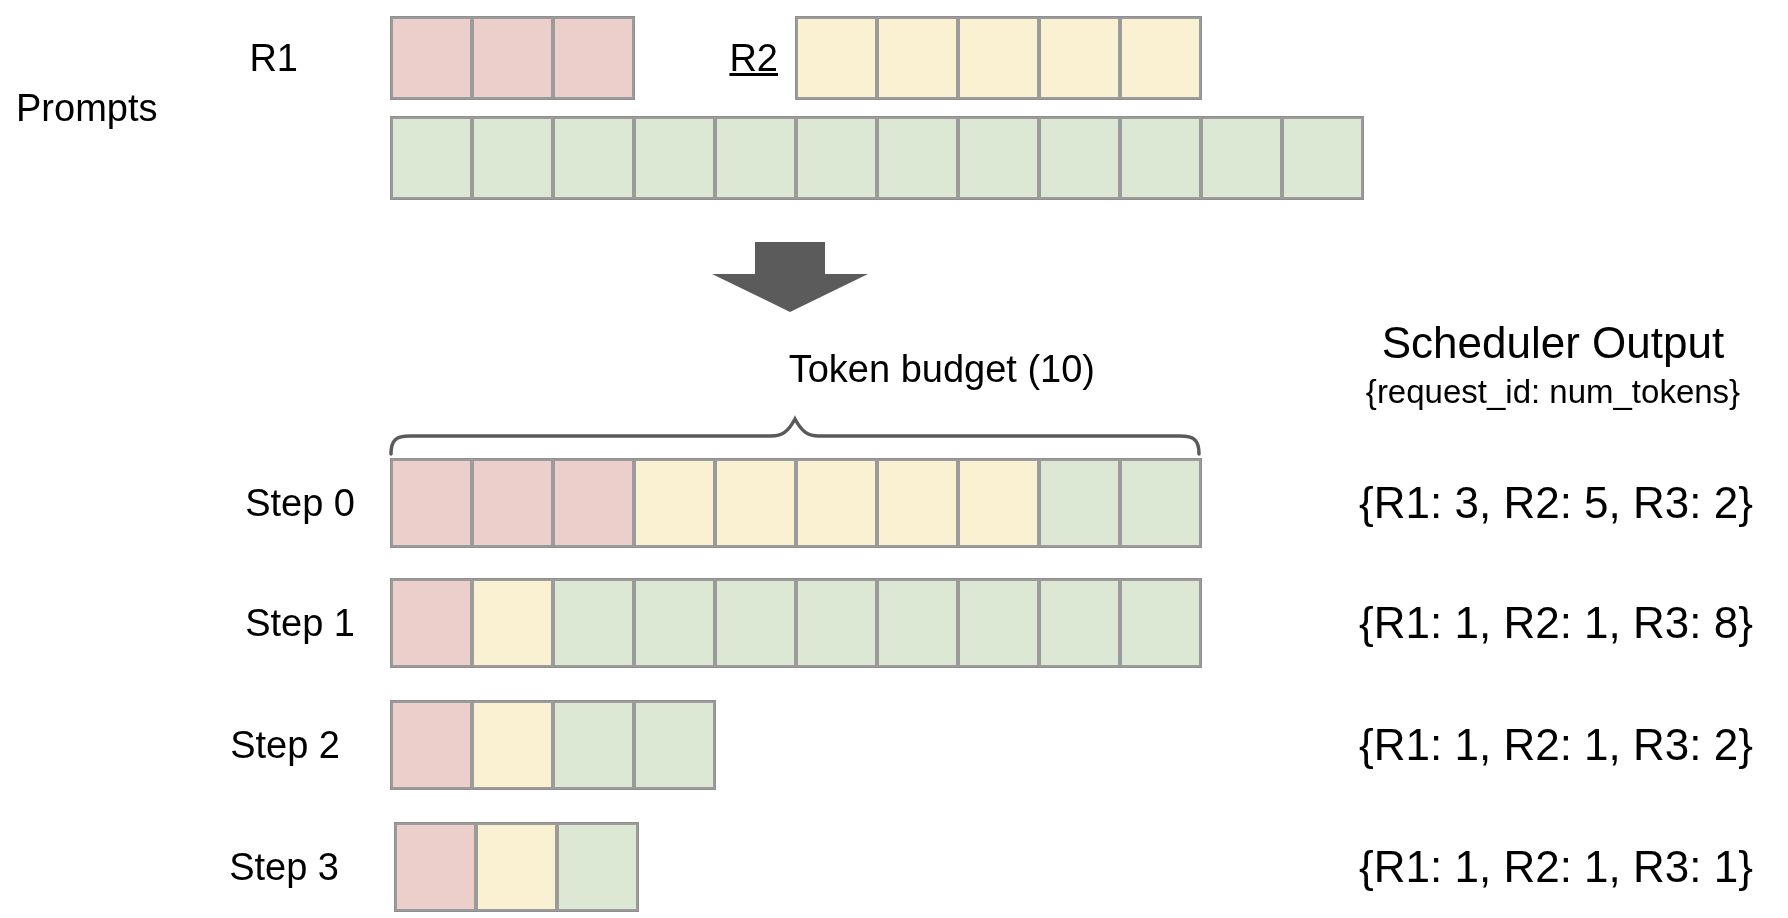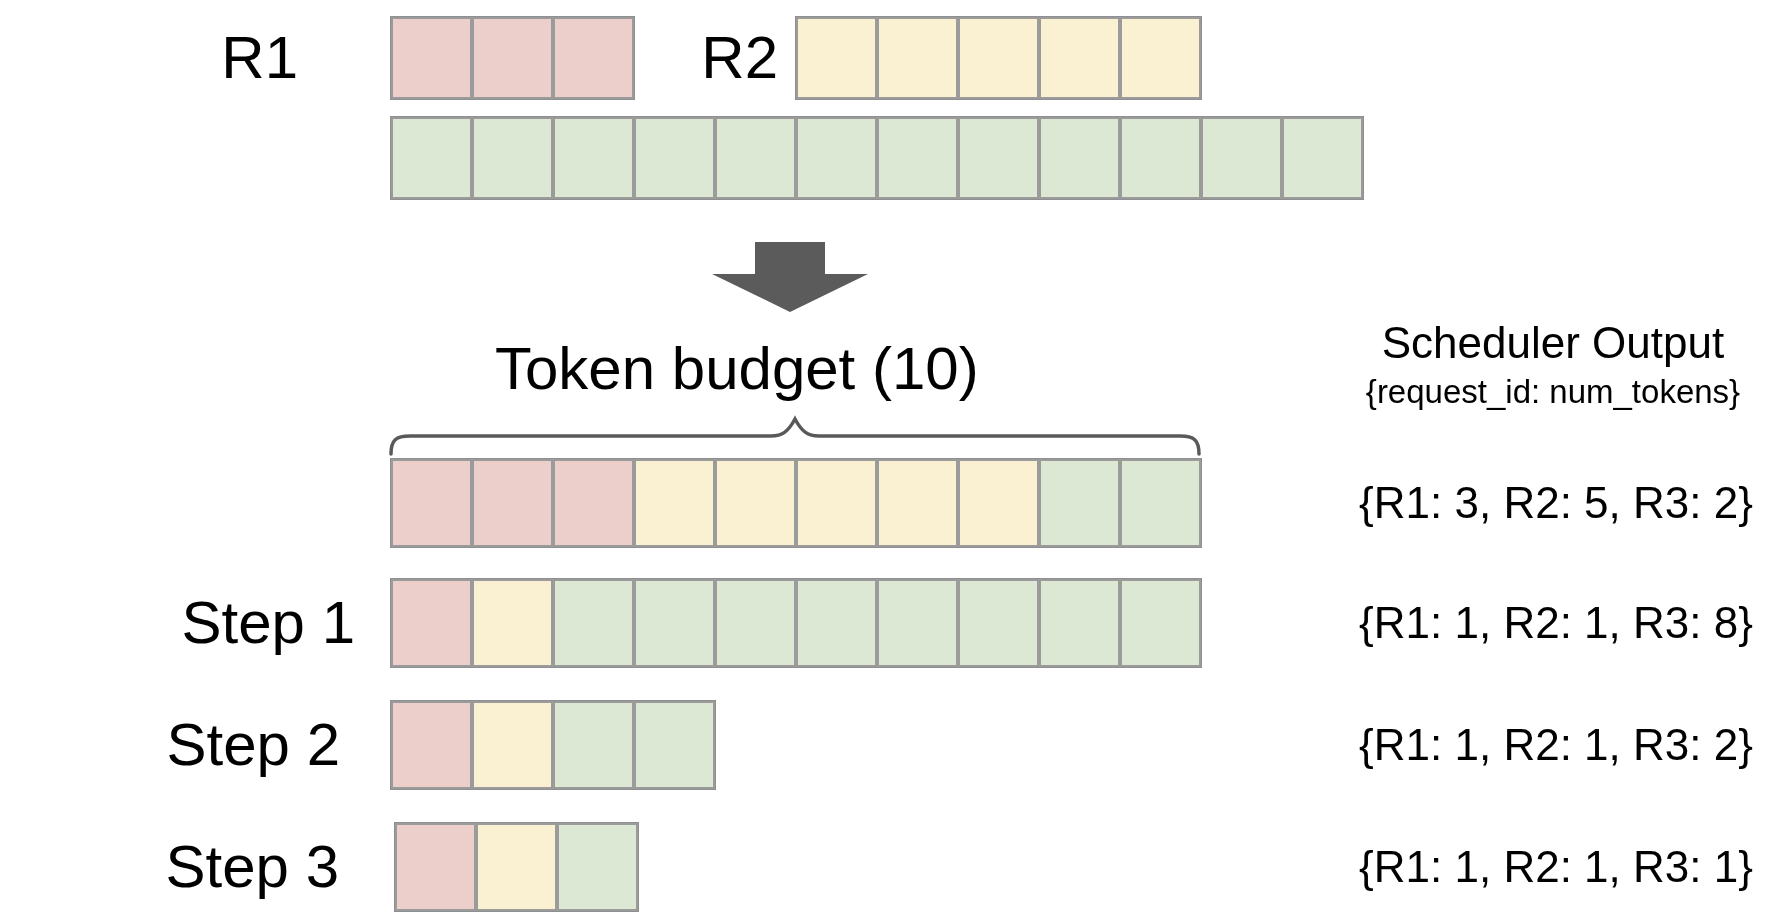--- a/index.html
+++ b/index.html
@@ -12,25 +12,25 @@
   #canvas{
     position:relative;
     width:1788px;height:918px;
     background:var(--bg);
     font-family:"Liberation Sans","DejaVu Sans",sans-serif;
     color:var(--text);
     overflow:hidden;
   }
   .lbl{
     position:absolute;
-    font-size:60px;line-height:54px;
+    font-size:38px;line-height:54px;
     white-space:nowrap;
   }
   .lbl.right{text-align:right;}
-  .lbl.center{text-align:left;}
+  .lbl.center{text-align:right;}
   .cells{
     position:absolute;
     display:flex;
     border:1px solid var(--outer-border);
     box-sizing:border-box;
     background:var(--bg);
   }
   .cell{
     width:81px;height:100%;
     border:2px solid var(--cell-border);
@@ -49,29 +49,30 @@
   .step-output{
     position:absolute;left:1306px;width:500px;
     text-align:center;font-size:44px;line-height:54px;white-space:nowrap;
   }
 </style>
 </head>
 <body>
 
 <div id="canvas">
 
+  <div class="lbl" style="left:16px;top:81px;width:200px;">Prompts</div>
 
   <div class="lbl right" style="left:150px;top:31px;width:148px;">R1</div>
   <div class="cells" style="left:390px;top:16px;height:84px;">
       <div class="cell" style="background: rgb(236, 206, 203);"></div>
       <div class="cell" style="background: rgb(236, 206, 203);"></div>
       <div class="cell" style="background: rgb(236, 206, 203);"></div>
     </div>
 
-  <div class="lbl right" style="left:630px;top:31px;width:148px;">R2</div>
+  <div class="lbl right" style="left:630px;top:31px;width:148px;text-decoration:underline;">R2</div>
   <div class="cells" style="left:795px;top:16px;height:84px;">
       <div class="cell" style="background: rgb(250, 240, 210);"></div>
       <div class="cell" style="background: rgb(250, 240, 210);"></div>
       <div class="cell" style="background: rgb(250, 240, 210);"></div>
       <div class="cell" style="background: rgb(250, 240, 210);"></div>
       <div class="cell" style="background: rgb(250, 240, 210);"></div>
     </div>
 
   <div class="cells" style="left:390px;top:116px;height:84px;">
       <div class="cell" style="background: rgb(220, 232, 212);"></div>
@@ -95,20 +96,21 @@
 
   <div class="lbl center" style="left:495px;top:342px;width:600px;">Token budget (10)</div>
 
   <svg class="svg-abs" style="left:388px;top:408px;" width="814" height="48" viewBox="0 0 814 48">
     <path d="M3,46 C3,32 8,28 22,28 L383,28 C394,28 400,24 407,11 C414,24 420,28 431,28 L792,28 C806,28 811,32 811,46" fill="none" stroke-width="3.5" stroke-linecap="round" stroke="#595959"></path>
   </svg>
 
   <div class="sched-title">Scheduler Output</div>
   <div class="sched-subtitle">{request_id: num_tokens}</div>
 
+  <div class="lbl right" style="left:155px;top:476px;width:200px;">Step 0</div>
   <div class="cells" style="left:390px;top:458px;height:90px;">
       <div class="cell" style="background: rgb(236, 206, 203);"></div>
       <div class="cell" style="background: rgb(236, 206, 203);"></div>
       <div class="cell" style="background: rgb(236, 206, 203);"></div>
       <div class="cell" style="background: rgb(250, 240, 210);"></div>
       <div class="cell" style="background: rgb(250, 240, 210);"></div>
       <div class="cell" style="background: rgb(250, 240, 210);"></div>
       <div class="cell" style="background: rgb(250, 240, 210);"></div>
       <div class="cell" style="background: rgb(250, 240, 210);"></div>
       <div class="cell" style="background: rgb(220, 232, 212);"></div>

